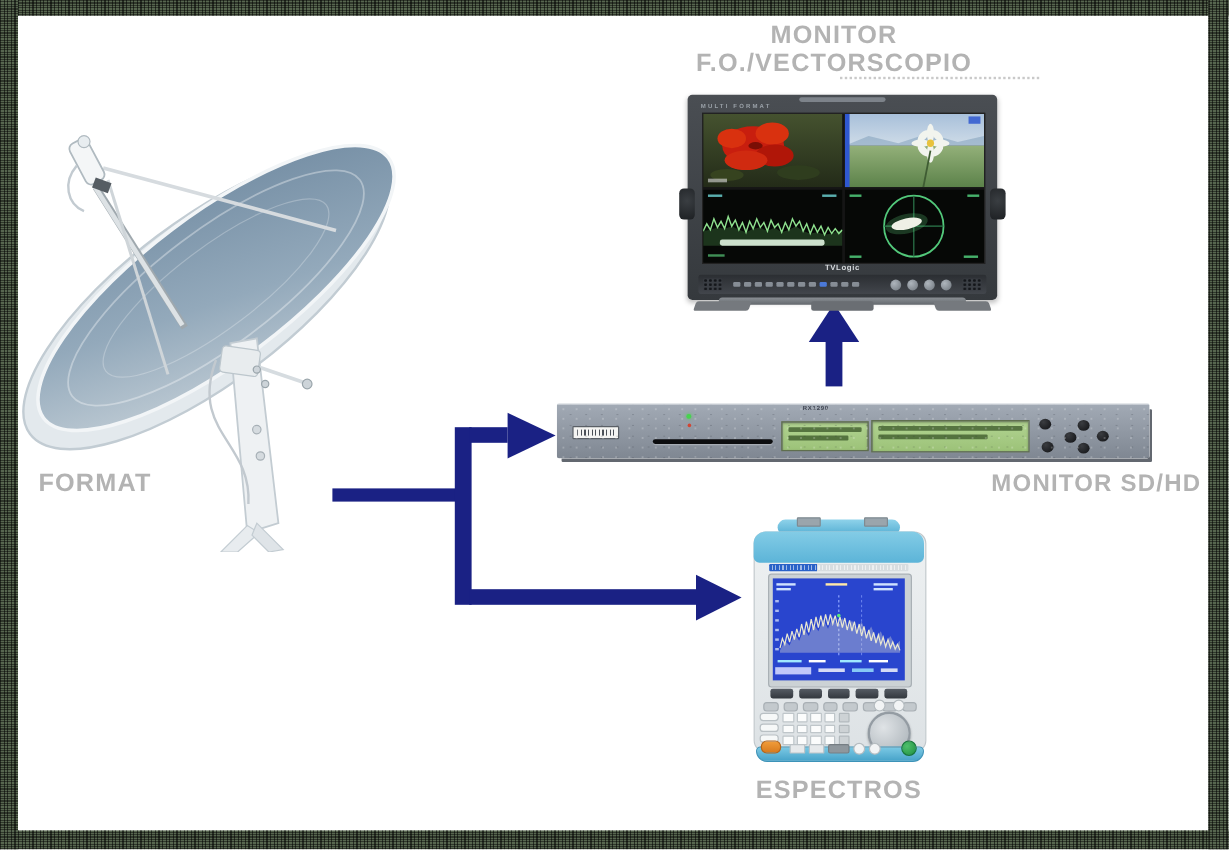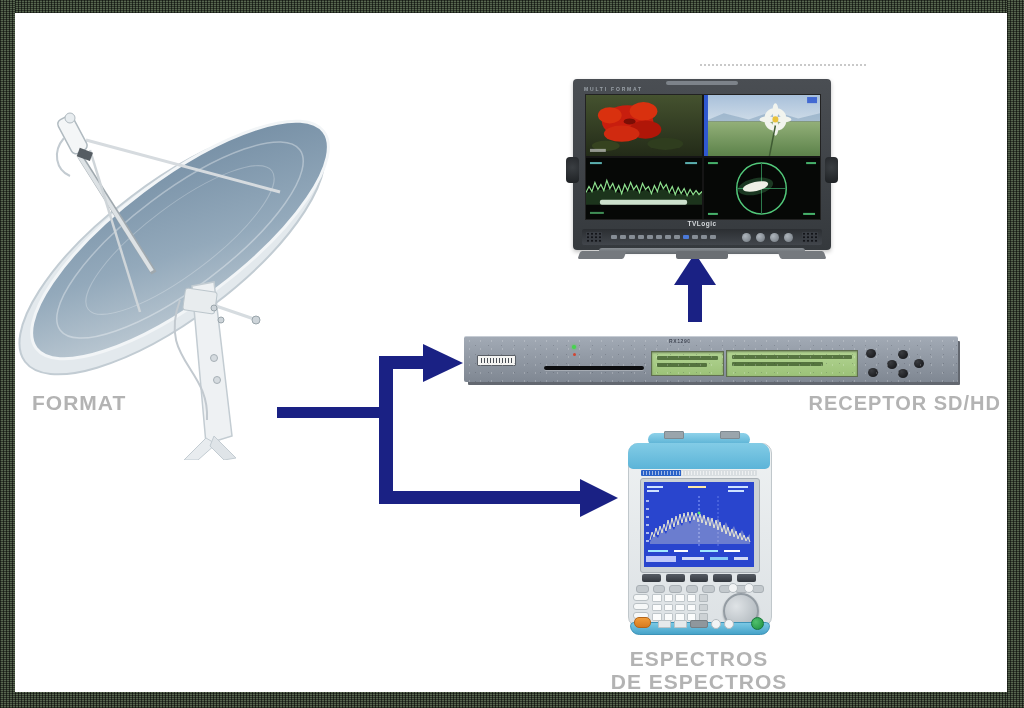--- a/index.html
+++ b/index.html
@@ -117,26 +117,29 @@
 </head>
 <body>
 
 <div id="root">
 
   <div class="frame-edge edge-top"></div>
   <div class="frame-edge edge-bottom"></div>
   <div class="frame-edge edge-left"></div>
   <div class="frame-edge edge-right"></div>
 
+  <div class="diagram-label" id="monitor-title">
+    <div>MONITOR</div>
+    <div>F.O./VECTORSCOPIO</div>
+  </div>
   <div id="title-underline"></div>
   <div class="diagram-label" id="antenna-label">FORMAT</div>
-  <div class="diagram-label" id="receiver-label">RECEPTOR SD/HD</div>
+  <div class="diagram-label" id="receiver-label">MONITOR SD/HD</div>
   <div class="diagram-label" id="analyzer-label">
     <div>ESPECTROS</div>
-    <div>DE ESPECTROS</div>
   </div>
 
   <div class="arrow-seg" id="seg-feed"></div>
   <div class="arrow-seg" id="seg-trunk"></div>
   <div class="arrow-seg" id="seg-top"></div>
   <div class="head-right" id="head-receiver"></div>
   <div class="arrow-seg" id="seg-bottom"></div>
   <div class="head-right" id="head-analyzer"></div>
   <div class="arrow-seg" id="seg-up"></div>
   <div id="head-monitor"></div>

